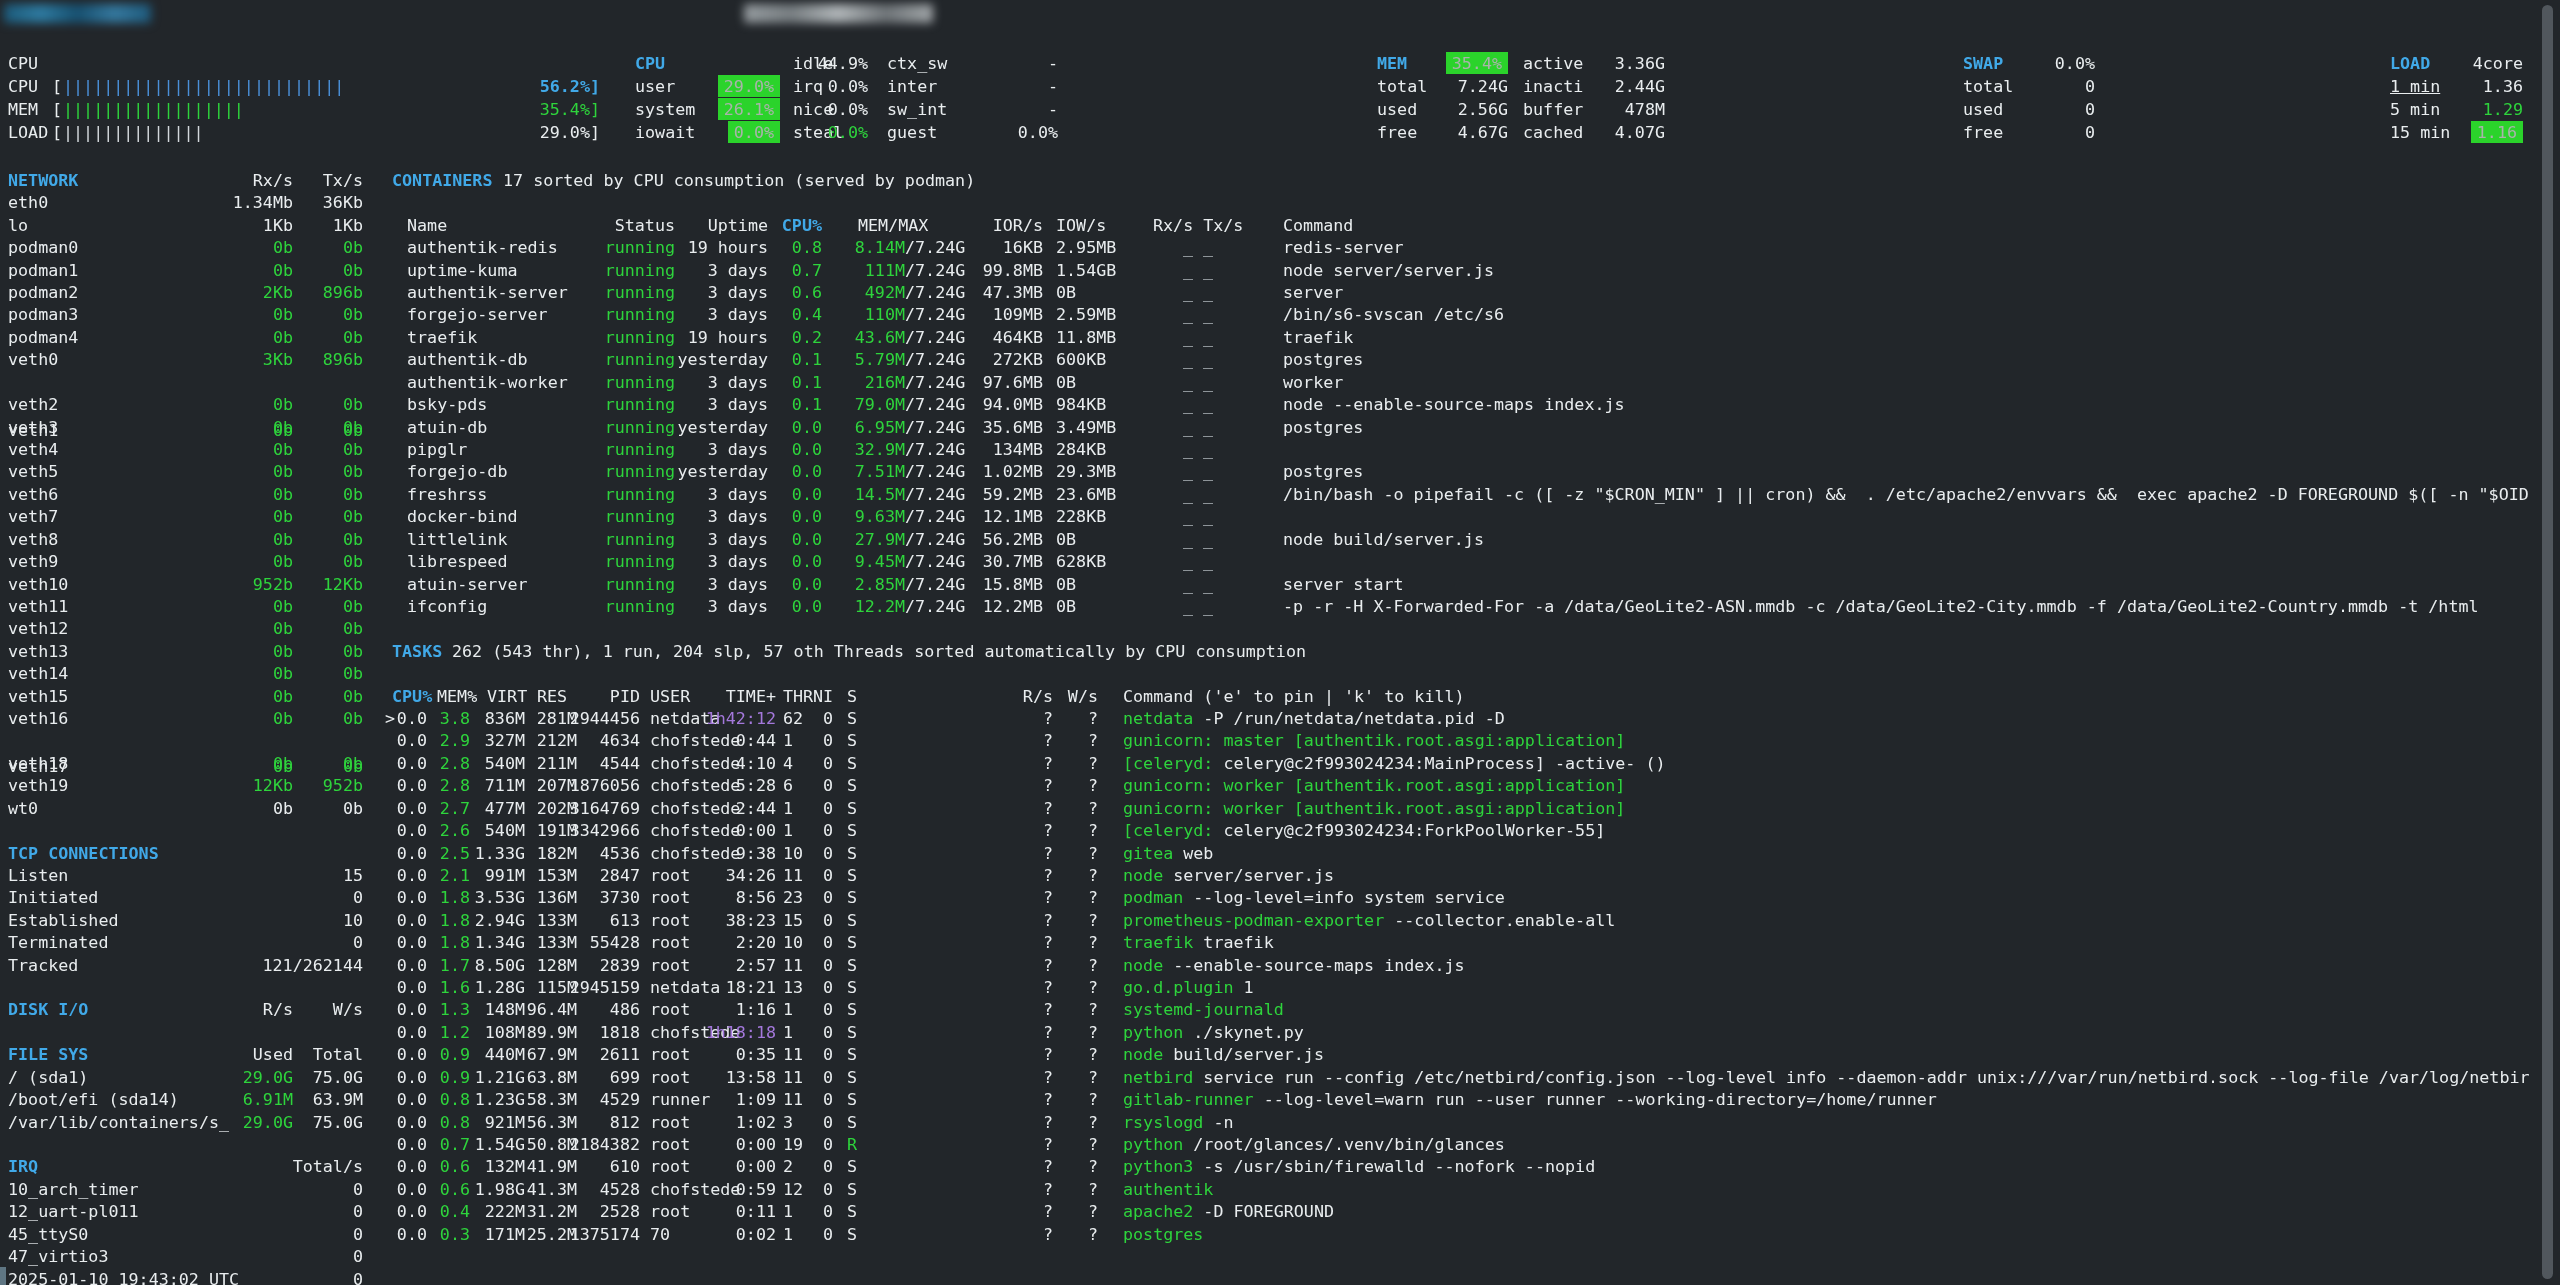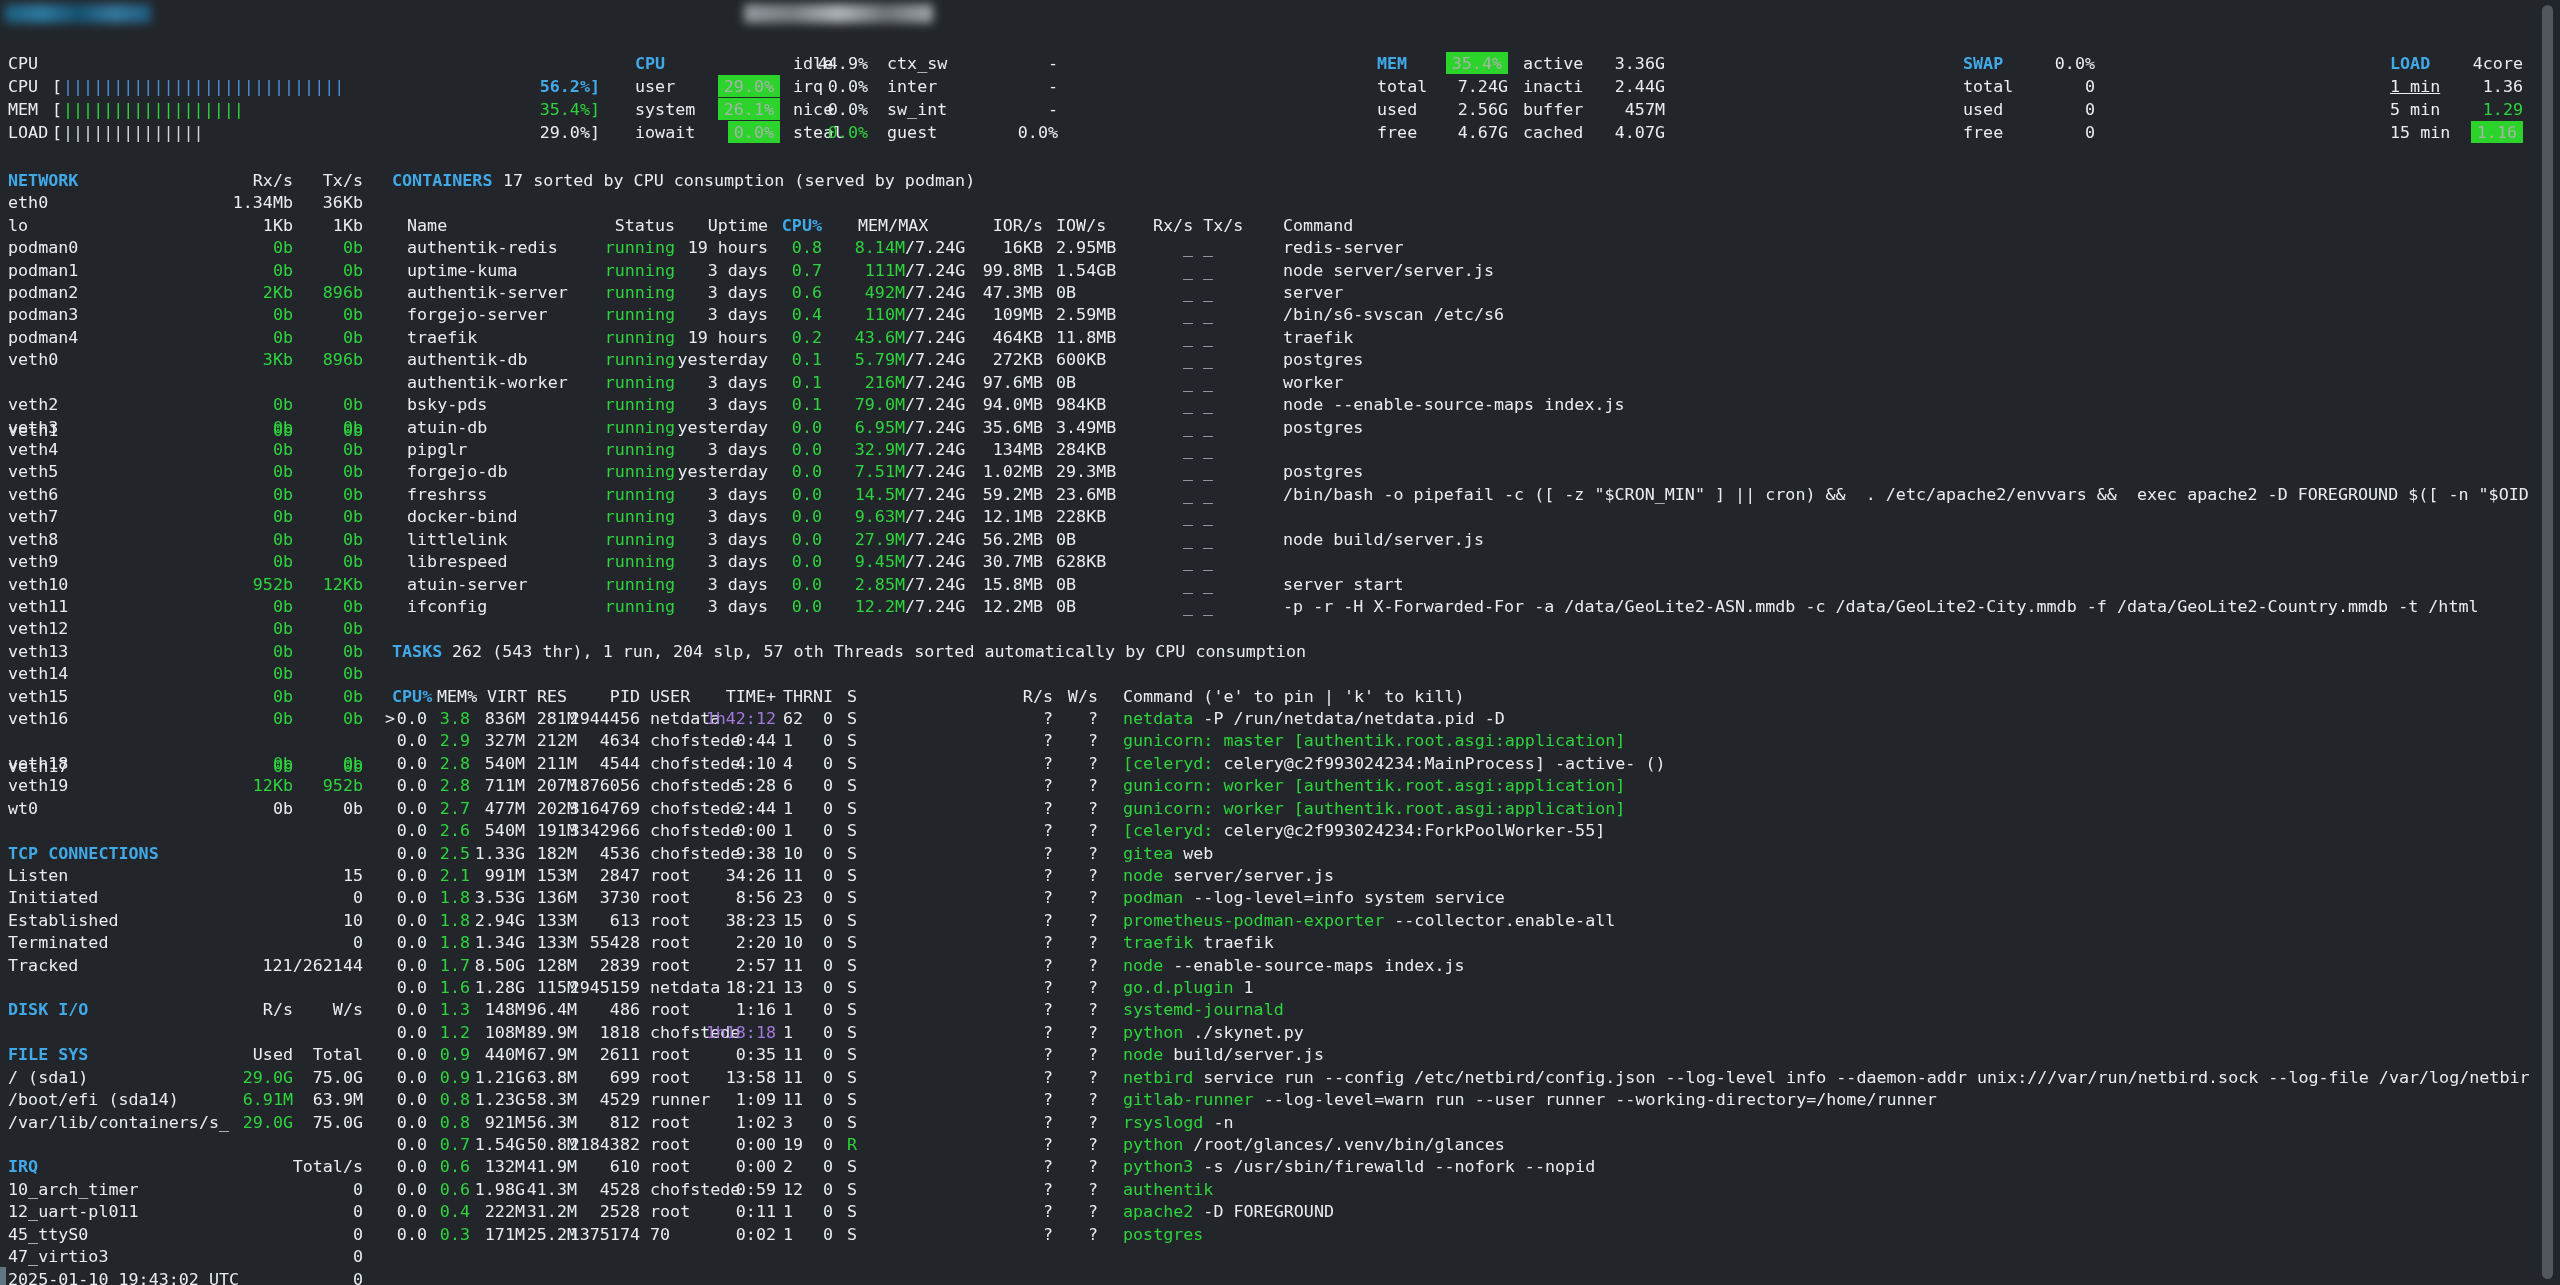--- a/index.html
+++ b/index.html
@@ -42,21 +42,21 @@
 <div class="r" style="top: 52px;"><span class="cell w" style="left: 8px;">CPU</span></div>
     <div class="r" style="top: 75px;"><span class="cell w" style="left: 8px;">CPU</span><span class="cell w" style="left: 52px;">[</span><span class="cell barsb" style="left: 63px;">||||||||||||||||||||||||||||</span><span class="cell c" style="right: 1938px;">56.2%]</span></div>
     <div class="r" style="top: 98px;"><span class="cell w" style="left: 8px;">MEM</span><span class="cell w" style="left: 52px;">[</span><span class="cell barsg" style="left: 63px;">||||||||||||||||||</span><span class="cell g" style="right: 1938px;">35.4%]</span></div>
     <div class="r" style="top: 121px;"><span class="cell w" style="left: 8px;">LOAD</span><span class="cell w" style="left: 52px;">[</span><span class="cell barsw" style="left: 63px;">||||||||||||||</span><span class="cell w" style="right: 1938px;">29.0%]</span></div>
     <div class="r" style="top: 52px;"><span class="cell c" style="left: 635px;">CPU</span><span class="cell w" style="left: 793px;">idle</span><span class="cell w" style="right: 1670px;">44.9%</span><span class="cell w" style="left: 887px;">ctx_sw</span><span class="cell w" style="right: 1480px;">-</span></div>
     <div class="r" style="top: 75px;"><span class="cell w" style="left: 635px;">user</span><span class="cell gb" style="right: 1758px;">29.0%</span><span class="cell w" style="left: 793px;">irq</span><span class="cell w" style="right: 1670px;">0.0%</span><span class="cell w" style="left: 887px;">inter</span><span class="cell w" style="right: 1480px;">-</span></div>
     <div class="r" style="top: 98px;"><span class="cell w" style="left: 635px;">system</span><span class="cell gb" style="right: 1758px;">26.1%</span><span class="cell w" style="left: 793px;">nice</span><span class="cell w" style="right: 1670px;">0.0%</span><span class="cell w" style="left: 887px;">sw_int</span><span class="cell w" style="right: 1480px;">-</span></div>
     <div class="r" style="top: 121px;"><span class="cell w" style="left: 635px;">iowait</span><span class="cell gb" style="right: 1758px;">0.0%</span><span class="cell w" style="left: 793px;">steal</span><span class="cell g" style="right: 1670px;">0.0%</span><span class="cell w" style="left: 887px;">guest</span><span class="cell w" style="right: 1480px;">0.0%</span></div>
     <div class="r" style="top: 52px;"><span class="cell c" style="left: 1377px;">MEM</span><span class="cell gb" style="right: 1030px;">35.4%</span><span class="cell w" style="left: 1523px;">active</span><span class="cell w" style="right: 873px;">3.36G</span></div>
     <div class="r" style="top: 75px;"><span class="cell w" style="left: 1377px;">total</span><span class="cell w" style="right: 1030px;">7.24G</span><span class="cell w" style="left: 1523px;">inacti</span><span class="cell w" style="right: 873px;">2.44G</span></div>
-    <div class="r" style="top: 98px;"><span class="cell w" style="left: 1377px;">used</span><span class="cell w" style="right: 1030px;">2.56G</span><span class="cell w" style="left: 1523px;">buffer</span><span class="cell w" style="right: 873px;">457M</span></div>
+    <div class="r" style="top: 98px;"><span class="cell w" style="left: 1377px;">used</span><span class="cell w" style="right: 1030px;">2.56G</span><span class="cell w" style="left: 1523px;">buffer</span><span class="cell w" style="right: 873px;">478M</span></div>
     <div class="r" style="top: 121px;"><span class="cell w" style="left: 1377px;">free</span><span class="cell w" style="right: 1030px;">4.67G</span><span class="cell w" style="left: 1523px;">cached</span><span class="cell w" style="right: 873px;">4.07G</span></div>
     <div class="r" style="top: 52px;"><span class="cell c" style="left: 1963px;">SWAP</span><span class="cell w" style="right: 443px;">0.0%</span></div>
     <div class="r" style="top: 75px;"><span class="cell w" style="left: 1963px;">total</span><span class="cell w" style="right: 443px;">0</span></div>
     <div class="r" style="top: 98px;"><span class="cell w" style="left: 1963px;">used</span><span class="cell w" style="right: 443px;">0</span></div>
     <div class="r" style="top: 121px;"><span class="cell w" style="left: 1963px;">free</span><span class="cell w" style="right: 443px;">0</span></div>
     <div class="r" style="top: 52px;"><span class="cell c" style="left: 2390px;">LOAD</span><span class="cell w" style="right: 15px;">4core</span></div>
     <div class="r" style="top: 75px;"><span class="cell w" style="left: 2390px; text-decoration: underline;">1 min</span><span class="cell w" style="right: 15px;">1.36</span></div>
     <div class="r" style="top: 98px;"><span class="cell w" style="left: 2390px;">5 min</span><span class="cell g" style="right: 15px;">1.29</span></div>
     <div class="r" style="top: 121px;"><span class="cell w" style="left: 2390px;">15 min</span><span class="cell gb" style="right: 15px;">1.16</span></div>
     <div class="r" style="top: 168.94px;"><span class="cell c" style="left: 8px;">NETWORK</span><span class="cell w" style="right: 2245px;">Rx/s</span><span class="cell w" style="right: 2175px;">Tx/s</span></div>

